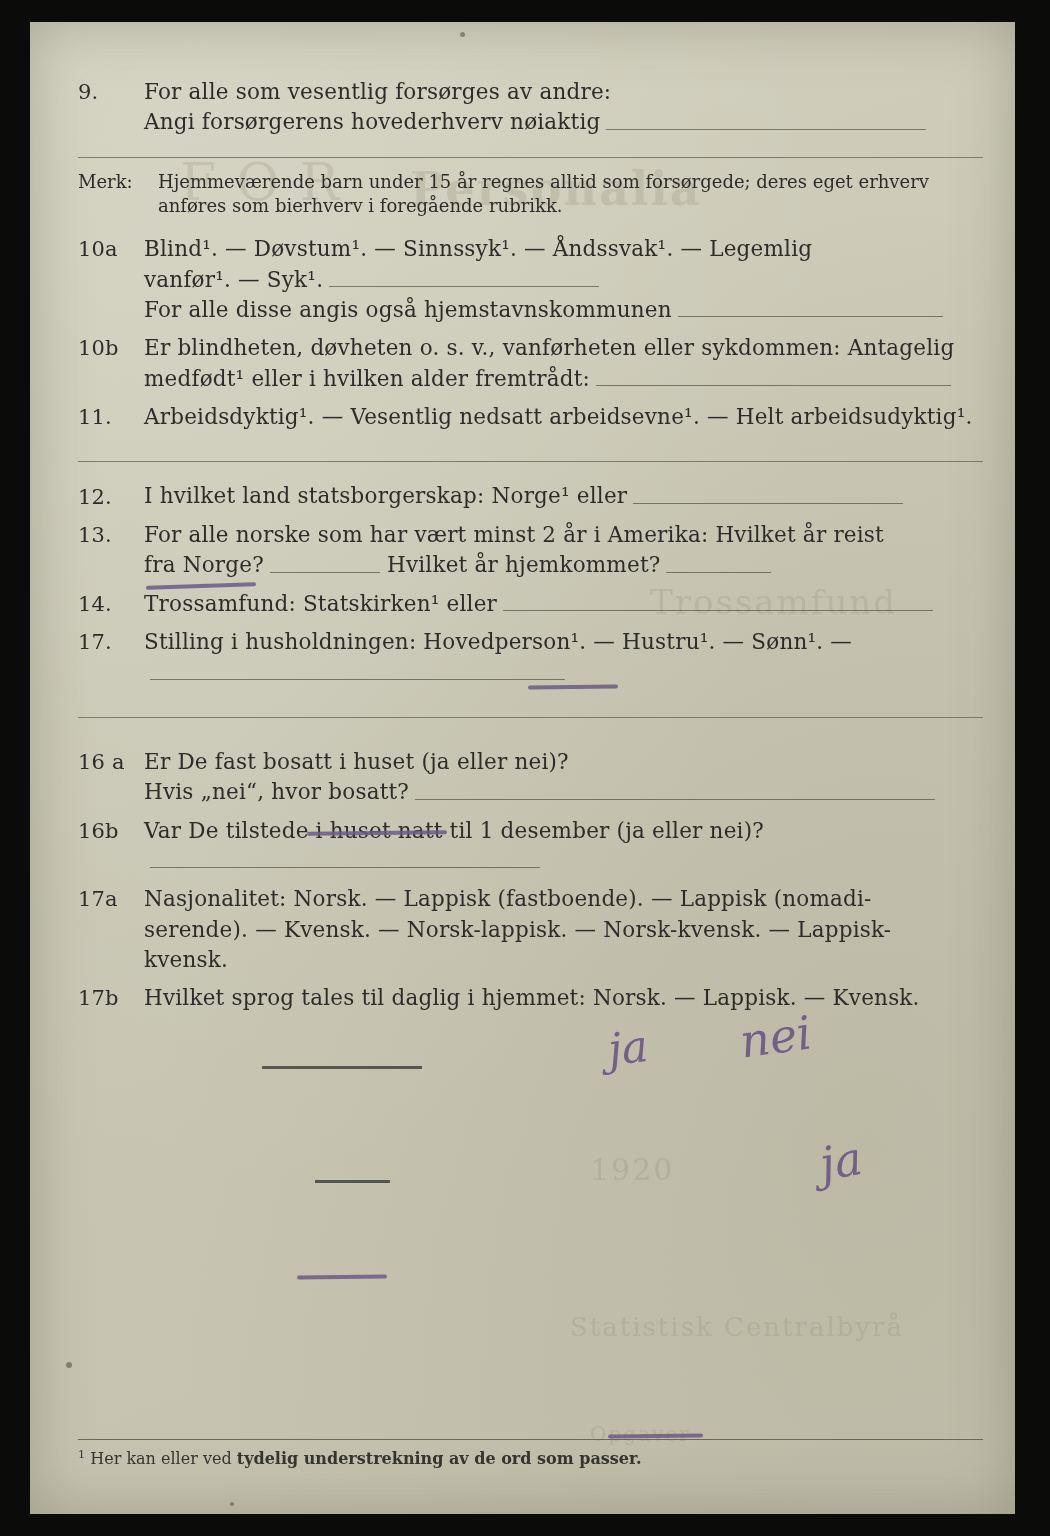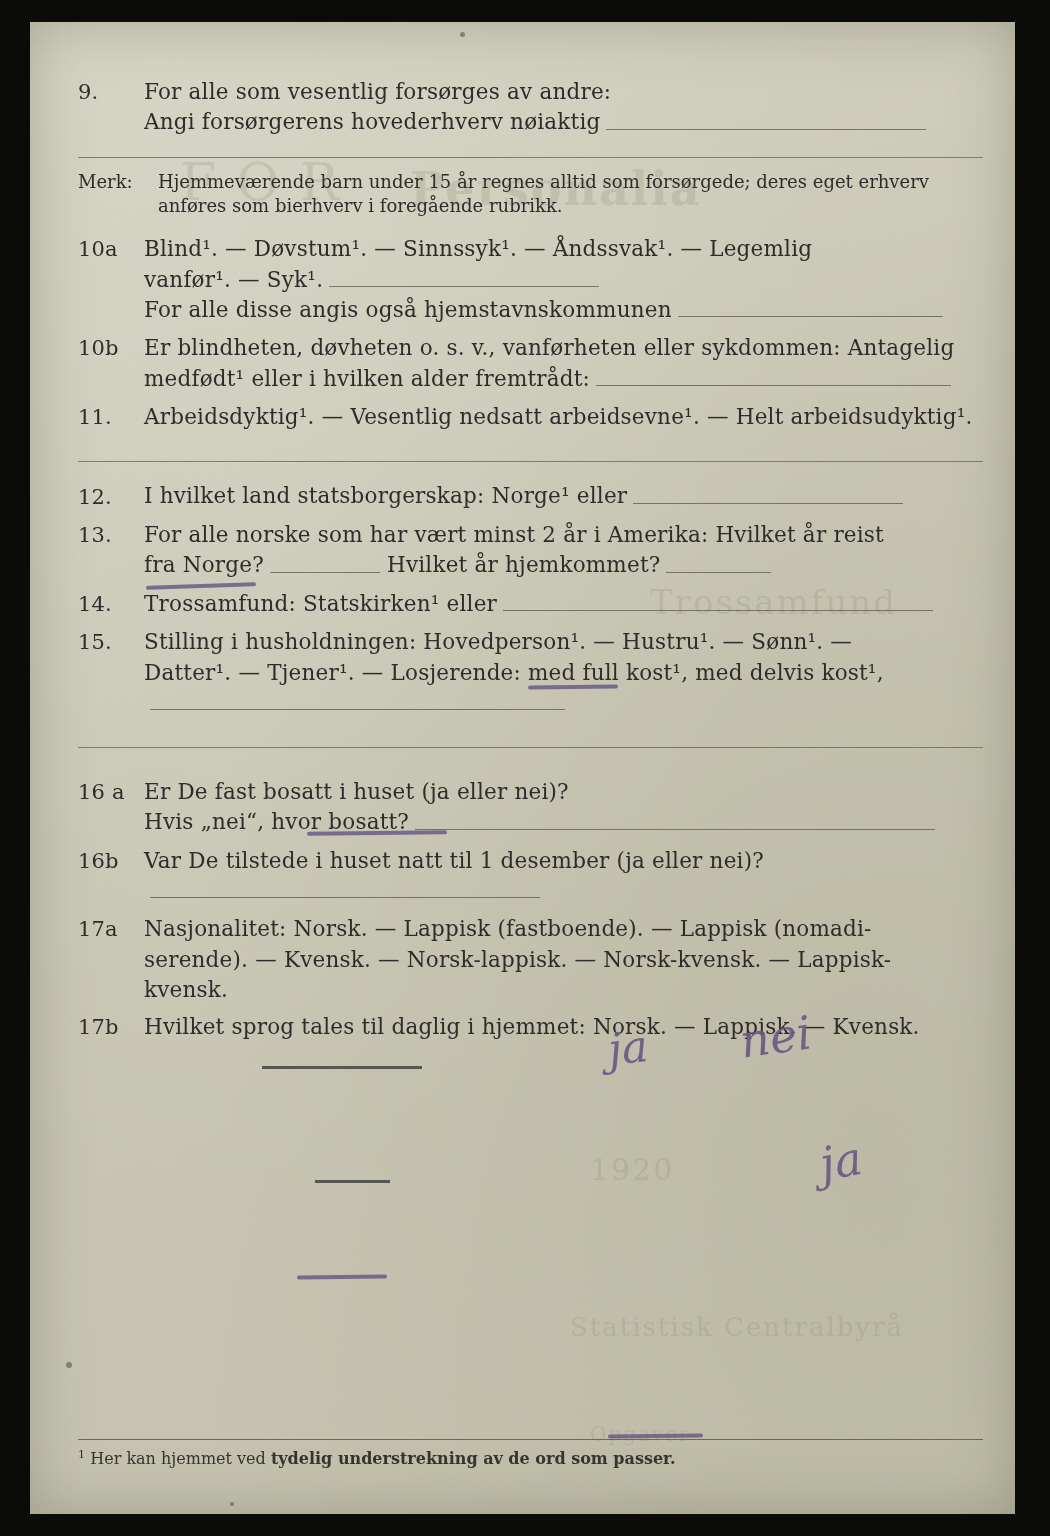--- a/index.html
+++ b/index.html
@@ -252,26 +252,22 @@
       <div class="row">
         <div class="num">14.</div>
         <div class="txt">
           <span>Trossamfund:  Statskirken¹ eller</span><span class="line-fill" style="width:430px;"></span>
         </div>
       </div>
 
       <div class="gap-sm"></div>
 
       <div class="row">
-        <div class="num">15.</div>
+        <div class="num">17.</div>
         <div class="txt">Stilling i husholdningen: Hovedperson¹.  —  Hustru¹.  —  Sønn¹.  —</div>
-      </div>
-      <div class="row">
-        <div class="num"></div>
-        <div class="txt">Datter¹.  —  Tjener¹.  —  Losjerende: med full kost¹, med delvis kost¹,</div>
       </div>
       <div class="row">
         <div class="num"></div>
         <div class="txt">
           <span class="line-fill" style="width:415px;"></span>
         </div>
       </div>
 
       <div class="gap-md"></div>
       <div class="hr short"></div>
@@ -335,17 +331,17 @@
 
     <div class="strike" style="left:232px; top:1044px; width:160px;"></div>
     <div class="strike" style="left:285px; top:1158px; width:75px;"></div>
 
     <div class="hand" style="left:578px; top:1000px; font-size:44px;">ja</div>
     <div class="hand" style="left:710px; top:988px; font-size:46px; transform:rotate(-8deg);">nei</div>
     <div class="hand" style="left:790px; top:1112px; font-size:46px; transform:rotate(-10deg);">ja</div>
 
     <div class="footnote">
       <sup>1</sup>
-      <span>Her kan hjemmet ved </span><b>tydelig understrekning av de ord som passer.</b>
+      <span>Her kan eller ved </span><b>tydelig understrekning av de ord som passer.</b>
     </div>
 
   </div>
 </div>
 
 </body></html>

